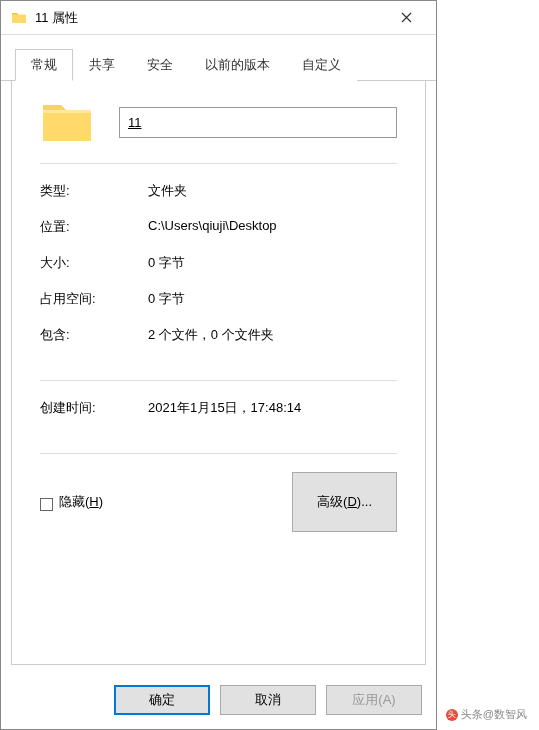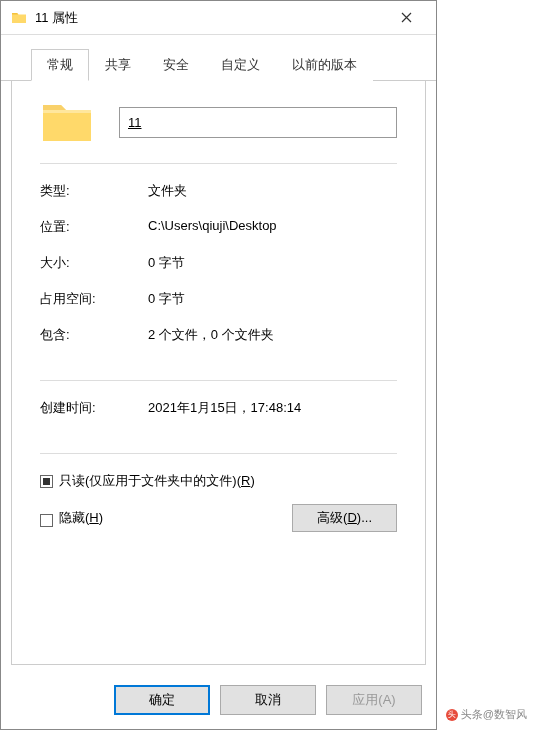--- a/index.html
+++ b/index.html
@@ -46,21 +46,21 @@
       display: flex;
       align-items: center;
       justify-content: center;
       cursor: pointer;
       font-size: 16px;
       color: #333;
     }
     .tabs {
       display: flex;
       padding-top: 14px;
-      padding-left: 30px;
+      padding-left: 14px;
       border-bottom: 1px solid #ccc;
       position: relative;
     }
     .tab {
       padding: 6px 15px;
       font-size: 13px;
       color: #333;
       cursor: pointer;
       border: 1px solid transparent;
       margin-bottom: -1px;
@@ -158,21 +158,21 @@
       justify-content: space-between;
     }
     .hidden-left {
       display: flex;
       align-items: flex-end;
       gap: 6px;
     }
     .advanced-btn {
       border: 1px solid #aaa;
       background: #e1e1e1;
-      padding: 4px 24px;
+      padding: 20px 24px;
       font-size: 13px;
       font-family: inherit;
       cursor: pointer;
     }
     .underline {
       text-decoration: underline;
     }
     .footer {
       display: flex;
       justify-content: flex-end;
@@ -237,22 +237,22 @@
       <svg width="11" height="11" viewBox="0 0 11 11">
           <path stroke="#333" stroke-width="1.2" d="M1 1 L10 10 M10 1 L1 10"></path>
         </svg>
     </div>
   </div>
 
   <div class="tabs">
     <div class="tab active">常规</div>
     <div class="tab">共享</div>
     <div class="tab">安全</div>
+    <div class="tab">以前的版本</div>
     <div class="tab">自定义</div>
-    <div class="tab">以前的版本</div>
   </div>
 
   <div class="content">
     <div class="top-row">
       <span class="folder-icon">
         <svg viewBox="0 0 54 46">
             <path fill="#FFE79E" d="M3 6 h18 l5 5 H51 V42 H3 Z"></path>
             <path fill="#F9D16A" d="M3 6 h18 l5 5 H3 Z"></path>
             <path fill="#FFD96A" d="M3 14 H51 V42 H3 Z"></path>
           </svg>
@@ -287,26 +287,20 @@
 
     <div class="info-row">
       <div class="info-label">创建时间:</div>
       <div class="info-value">2021年1月15日，17:48:14</div>
     </div>
 
     <hr class="divider">
 
     <div class="attr-section">
       <div class="attr-controls">
-        <div class="checkbox-row">
-          <span class="checkbox-tristate">
-              <span class="fill"></span>
-            </span>
-          <label><span>只读(仅应用于文件夹中的文件)(</span><span class="underline">R</span><span>)</span></label>
-        </div>
         <div class="hidden-row">
           <div class="hidden-left">
             <span class="checkbox-empty"></span>
             <label><span>隐藏(</span><span class="underline">H</span><span>)</span></label>
           </div>
           <button class="advanced-btn"><span>高级(</span><span class="underline">D</span><span>)...</span></button>
         </div>
       </div>
     </div>
 

